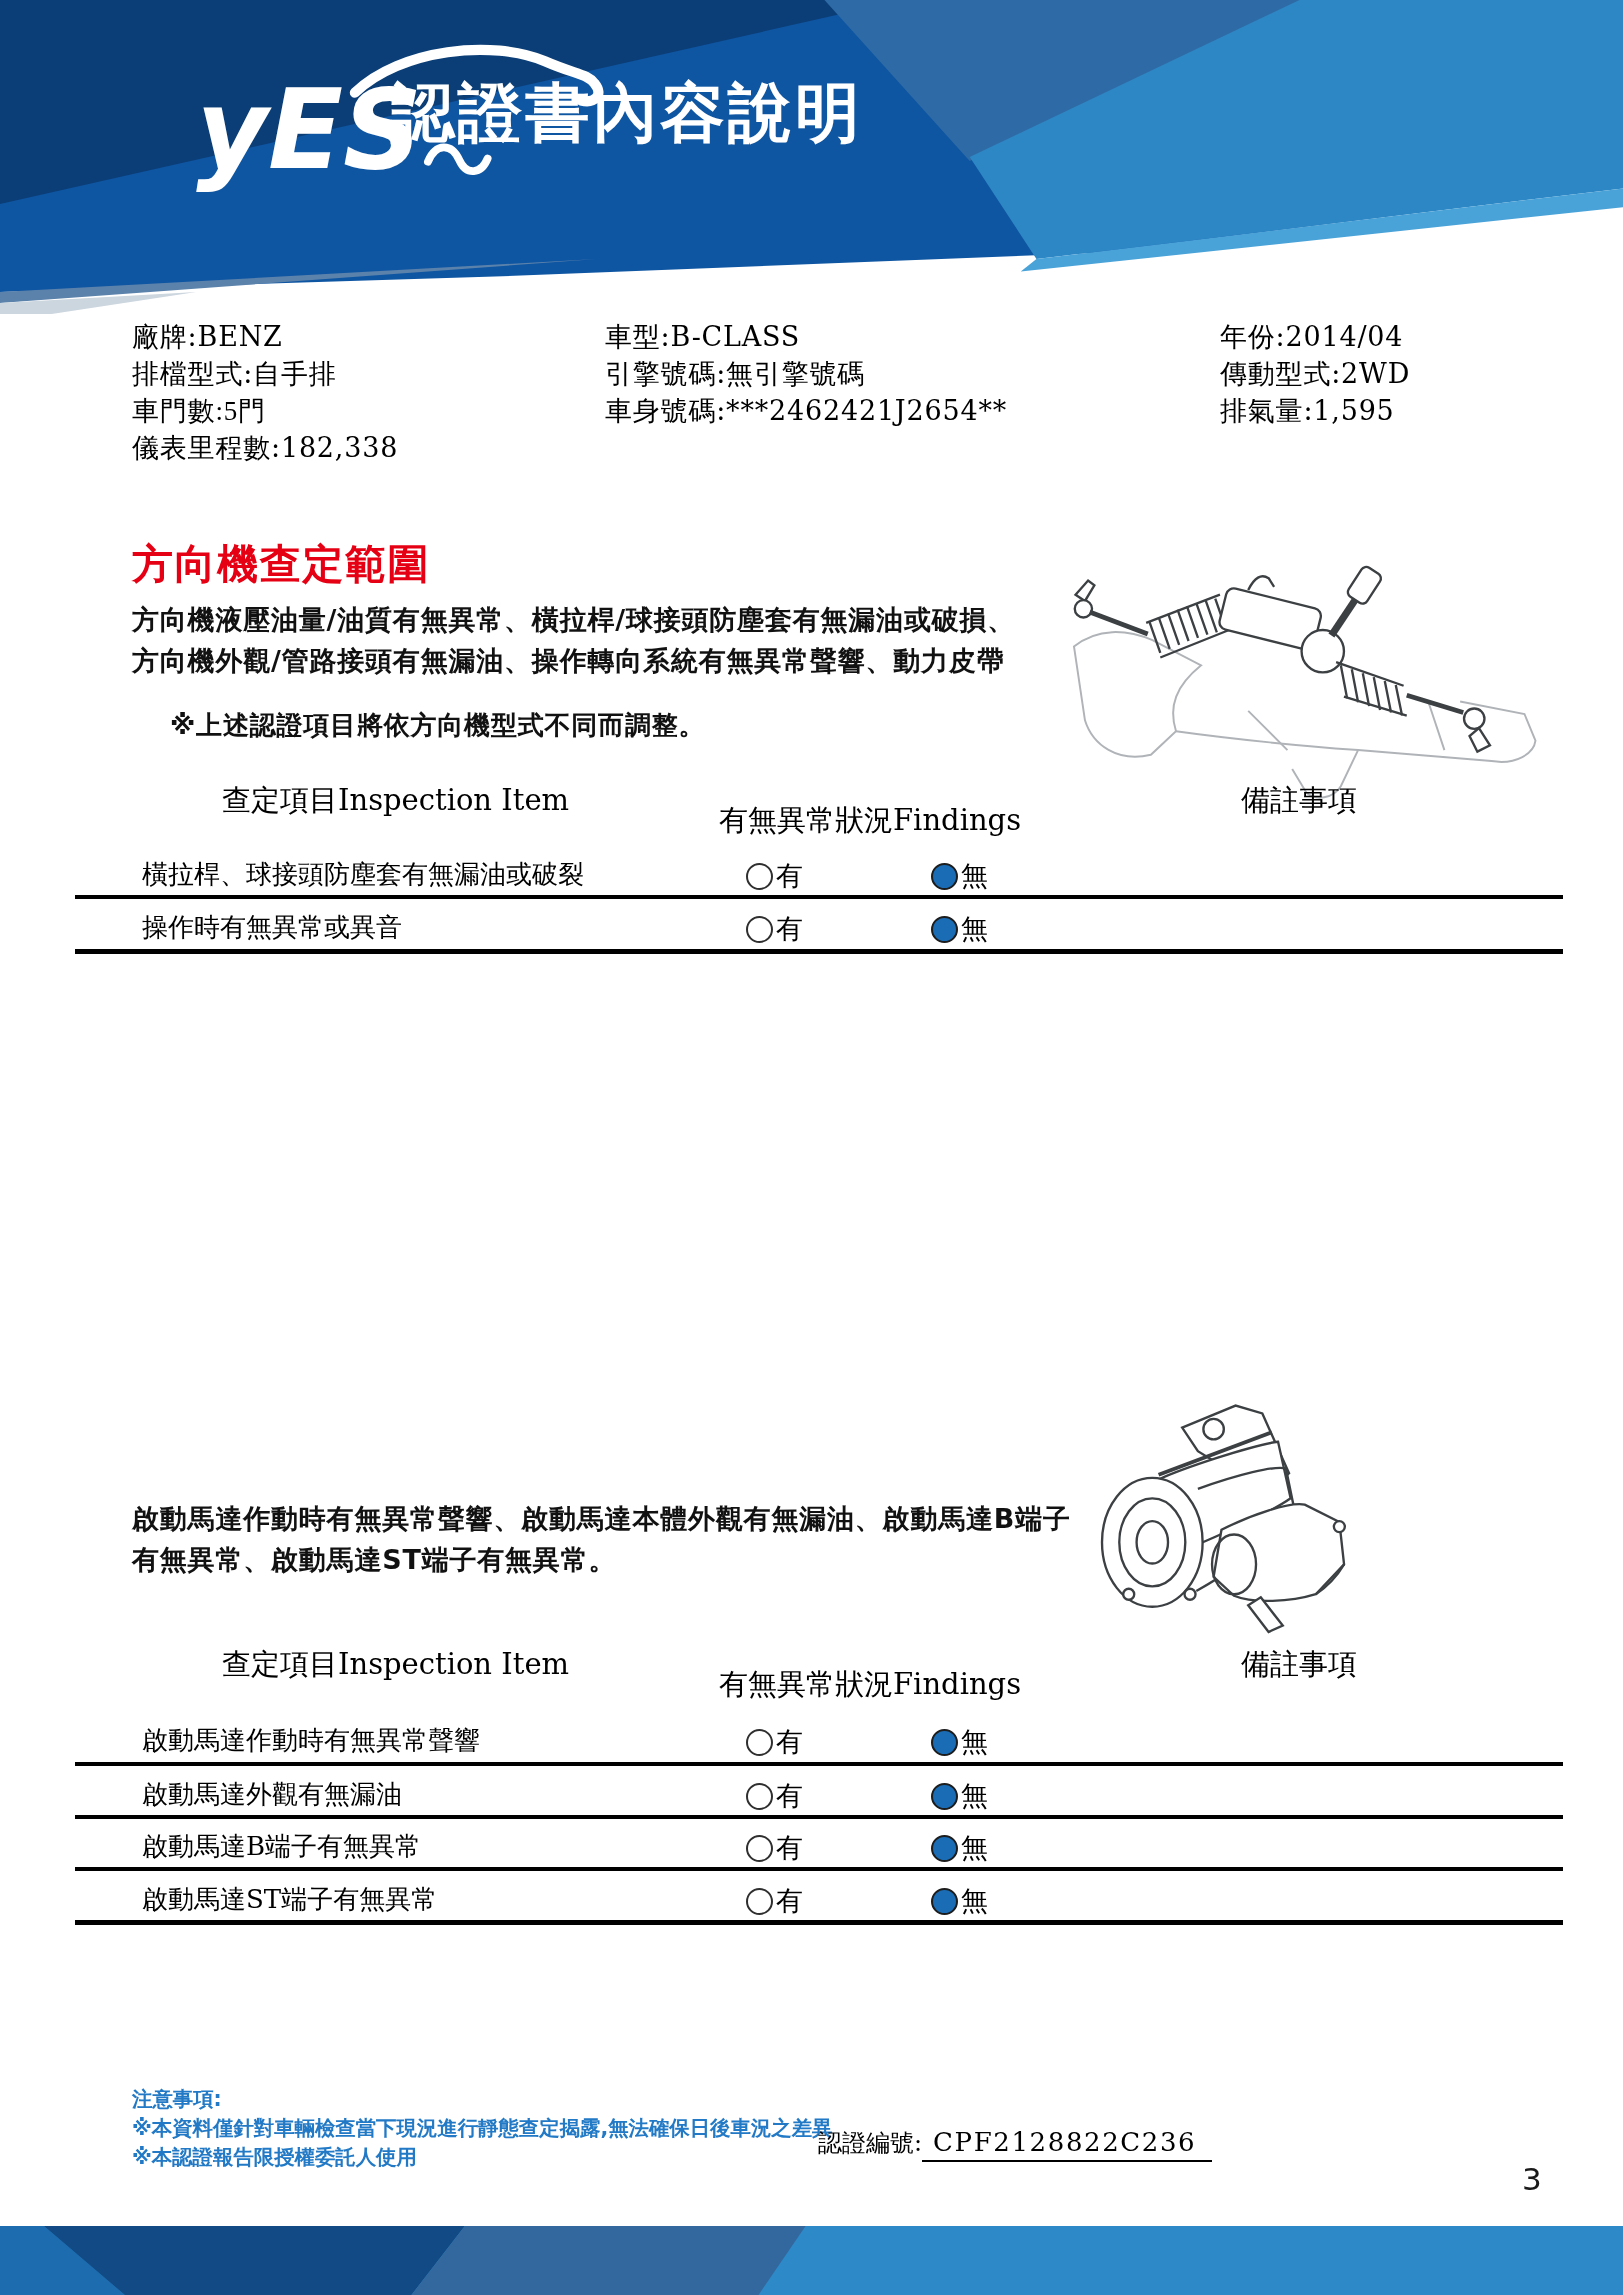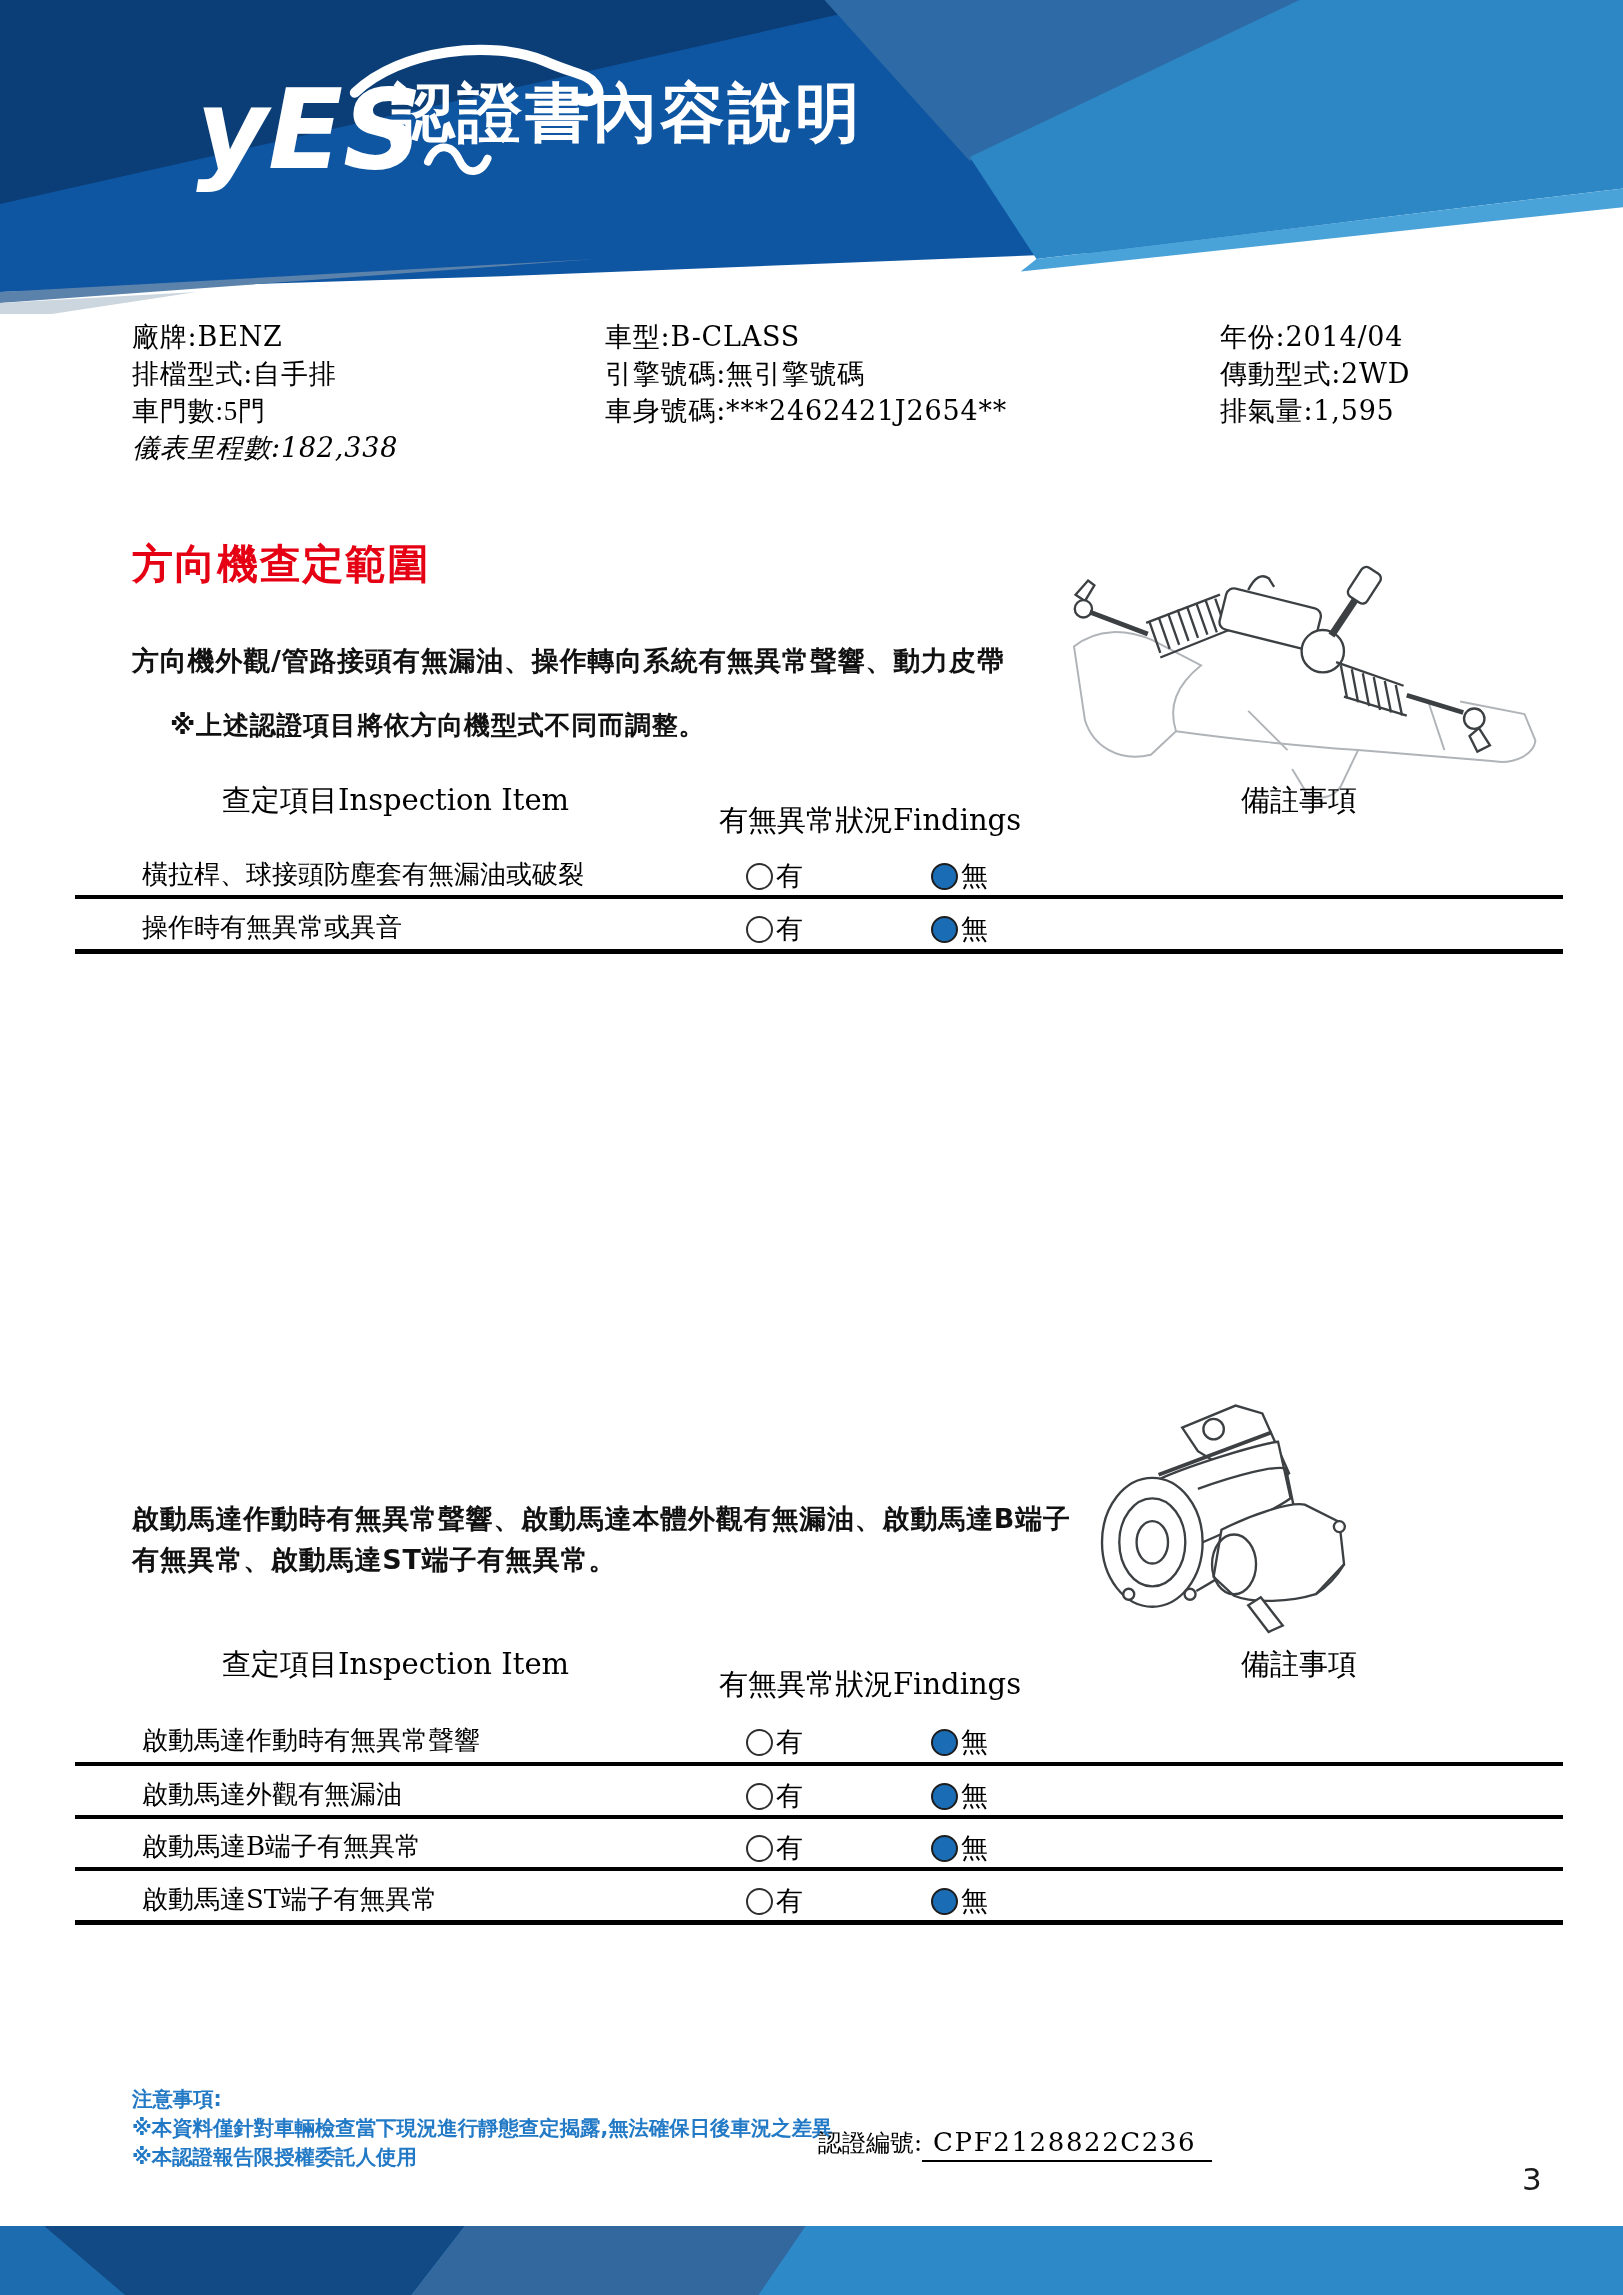--- a/index.html
+++ b/index.html
@@ -62,21 +62,21 @@
       <path d="M452,118 C510,62 628,50 694,78 C733,95 748,94 757,106 C770,122 756,132 740,128" stroke="#ffffff" stroke-width="13" fill="none" stroke-linecap="round"></path>
       <path d="M545,206 c10,-24 30,-24 40,-2 c9,20 28,18 36,-2" stroke="#ffffff" stroke-width="10" fill="none" stroke-linecap="round"></path>
     </g>
     <text x="497" y="172" font-family="DejaVu Sans, Liberation Sans, sans-serif" font-size="82" font-weight="bold" fill="#ffffff" letter-spacing="4">認證書內容說明</text>
   </svg>
 
   <div>
     <div class="info-line" style="left:132px;top:319px;"><span>廠牌:</span><span>BENZ</span></div>
     <div class="info-line" style="left:132px;top:356px;"><span>排檔型式:</span><span>自手排</span></div>
     <div class="info-line" style="left:132px;top:393px;font-family:Liberation Serif, serif;"><span>車門數:</span><span>5門</span></div>
-    <div class="info-line" style="left:132px;top:430px;font-style:italic;"><span>儀表里程數:</span><span>182,338</span></div>
+    <div class="info-line" style="left:132px;top:430px;"><span>儀表里程數:</span><span>182,338</span></div>
 
     <div class="info-line" style="left:605px;top:319px;"><span>車型:</span><span>B-CLASS</span></div>
     <div class="info-line" style="left:605px;top:356px;"><span>引擎號碼:</span><span>無引擎號碼</span></div>
     <div class="info-line" style="left:605px;top:393px;"><span>車身號碼:</span><span>***2462421J2654**</span></div>
 
     <div class="info-line" style="left:1220px;top:319px;"><span>年份:</span><span>2014/04</span></div>
     <div class="info-line" style="left:1220px;top:356px;"><span>傳動型式:</span><span>2WD</span></div>
     <div class="info-line" style="left:1220px;top:393px;"><span>排氣量:</span><span>1,595</span></div>
   </div>
 
@@ -101,20 +101,21 @@
       <path d="M356,114 L400,48" stroke-width="9" fill="none"></path>
       <rect x="384" y="28" width="28" height="44" rx="7" transform="rotate(33 398 50)"></rect>
       <path d="M362,148 L448,178 M372,192 L452,216" fill="none"></path>
       <path d="M368,152 L376,194 M382,157 L390,199 M396,162 L404,204 M410,167 L418,209 M424,172 L432,212 M438,177 L446,216" fill="none"></path>
       <path d="M452,190 L524,212" stroke-width="6" fill="none"></path>
       <circle cx="538" cy="220" r="13"></circle>
       <path d="M544,232 L558,254 L542,262 L532,242 Z"></path>
     </g>
   </svg>
 
+  <div class="desc-line" style="top:602px;">方向機液壓油量/油質有無異常、橫拉桿/球接頭防塵套有無漏油或破損、</div>
   <div class="desc-line" style="top:643px;">方向機外觀/管路接頭有無漏油、操作轉向系統有無異常聲響、動力皮帶</div>
   <div class="desc-line" style="top:708px;font-size:26px;margin-left:38px;">※上述認證項目將依方向機型式不同而調整。</div>
 
   <div class="thead" style="top:781px;">
     <span class="th-item">查定項目Inspection Item</span>
     <span class="th-find">有無異常狀況Findings</span>
     <span class="th-rem">備註事項</span>
   </div>
 
   <div class="trow" style="top:852px;">

